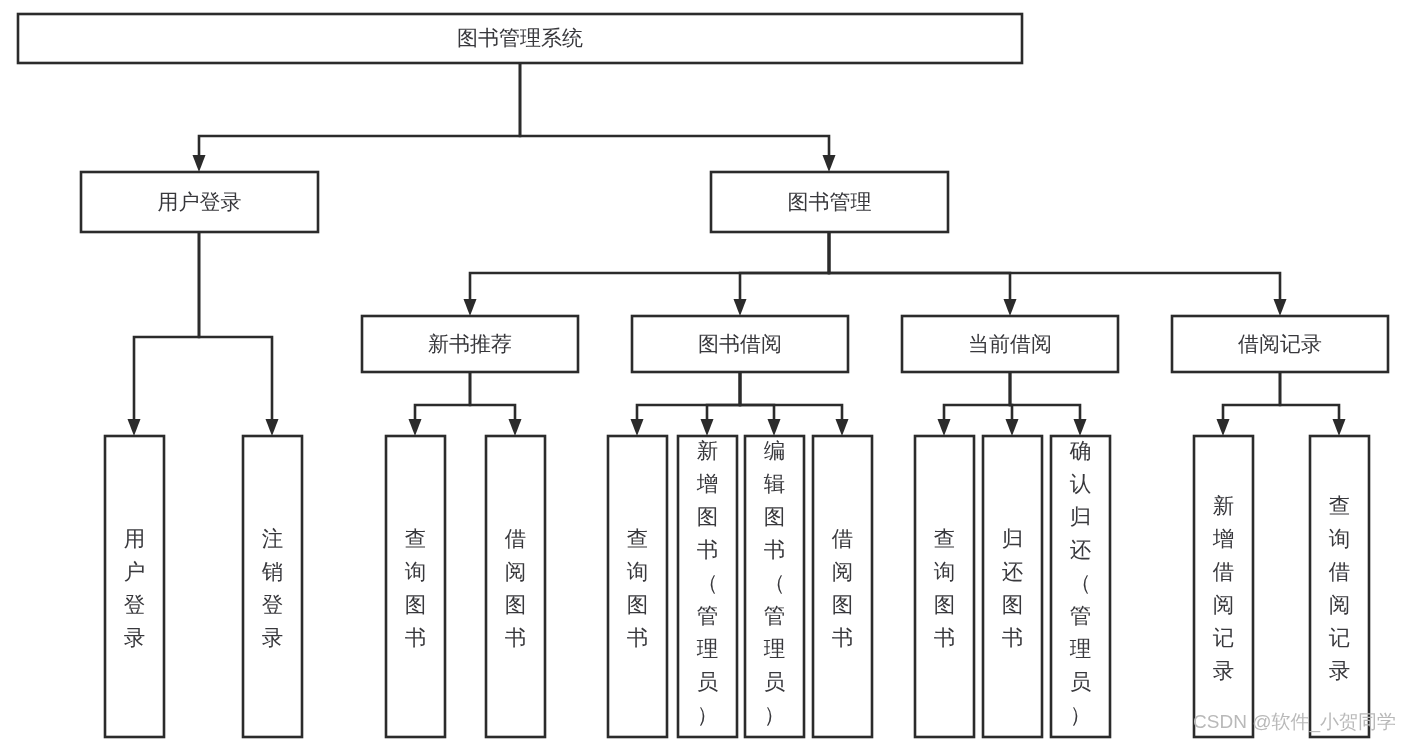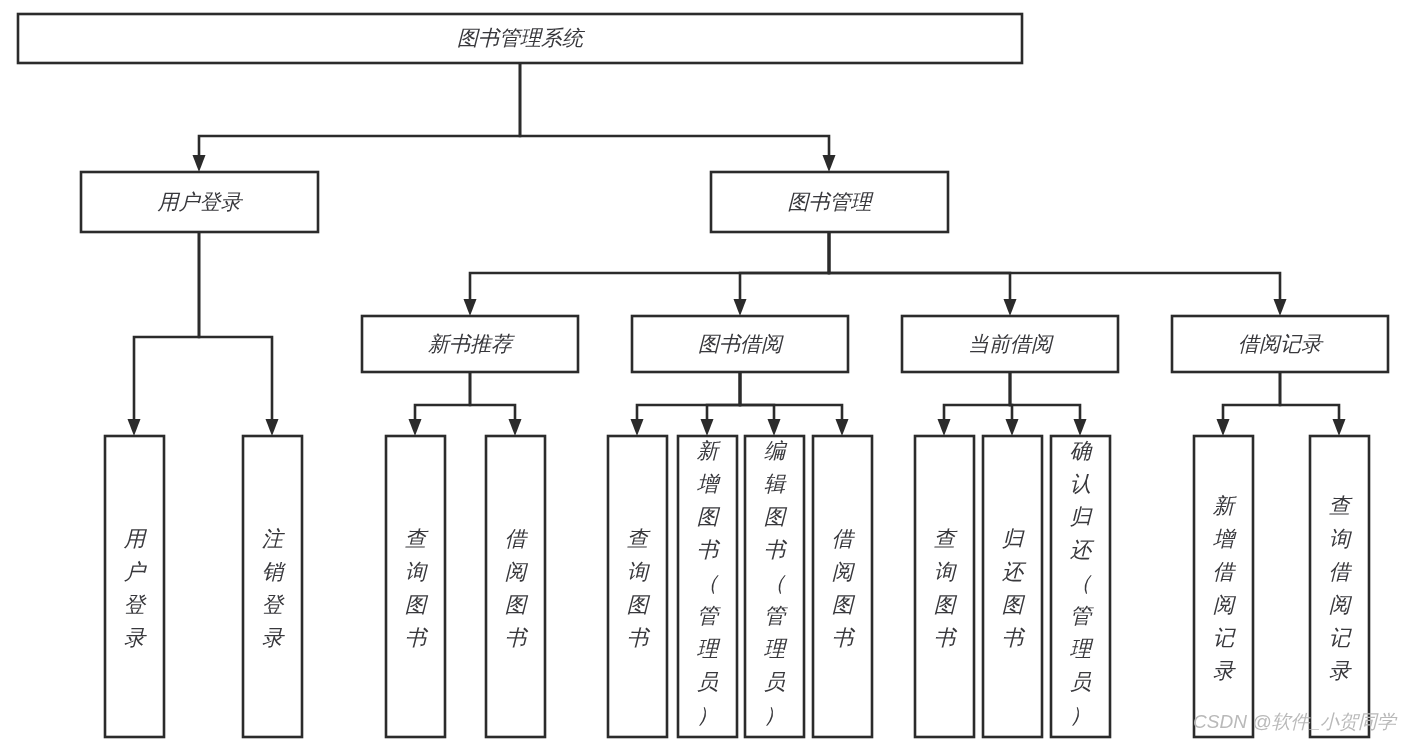--- a/index.html
+++ b/index.html
@@ -12,21 +12,20 @@
     width: 1405px;
     height: 747px;
     font-family: "Liberation Sans", "DejaVu Sans", sans-serif;
     overflow: hidden;
     position: relative;
   }
   #diagram-root {
     position: relative;
     width: 1405px;
     height: 747px;
-    font-style: italic;
   }
   svg.chart-svg {
     display: block;
     width: 1405px;
     height: 747px;
   }
   .node-box {
     fill: #ffffff;
     stroke: #2b2b2b;
     stroke-width: 2.6;

